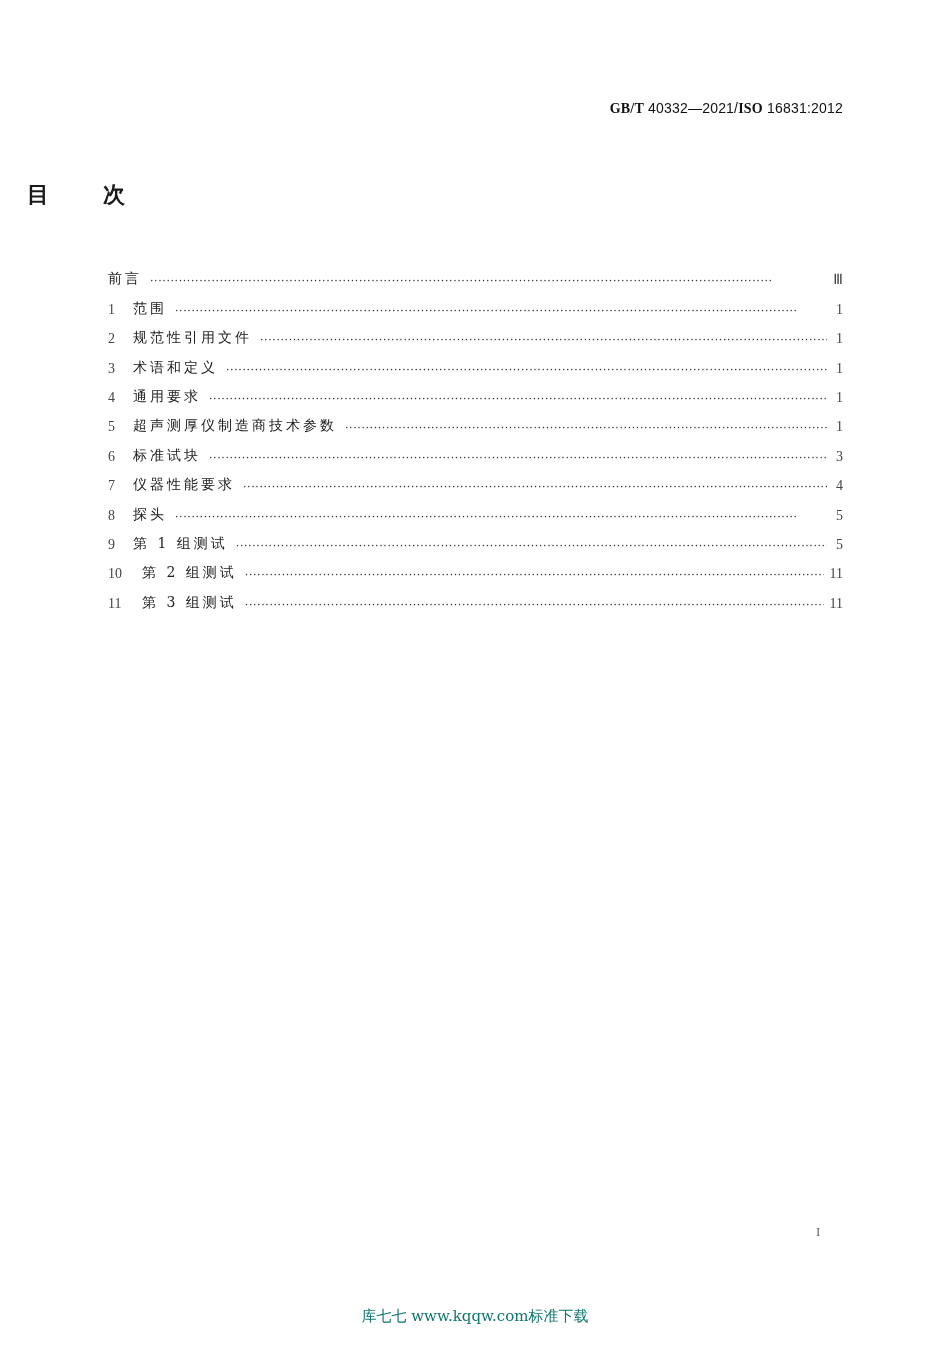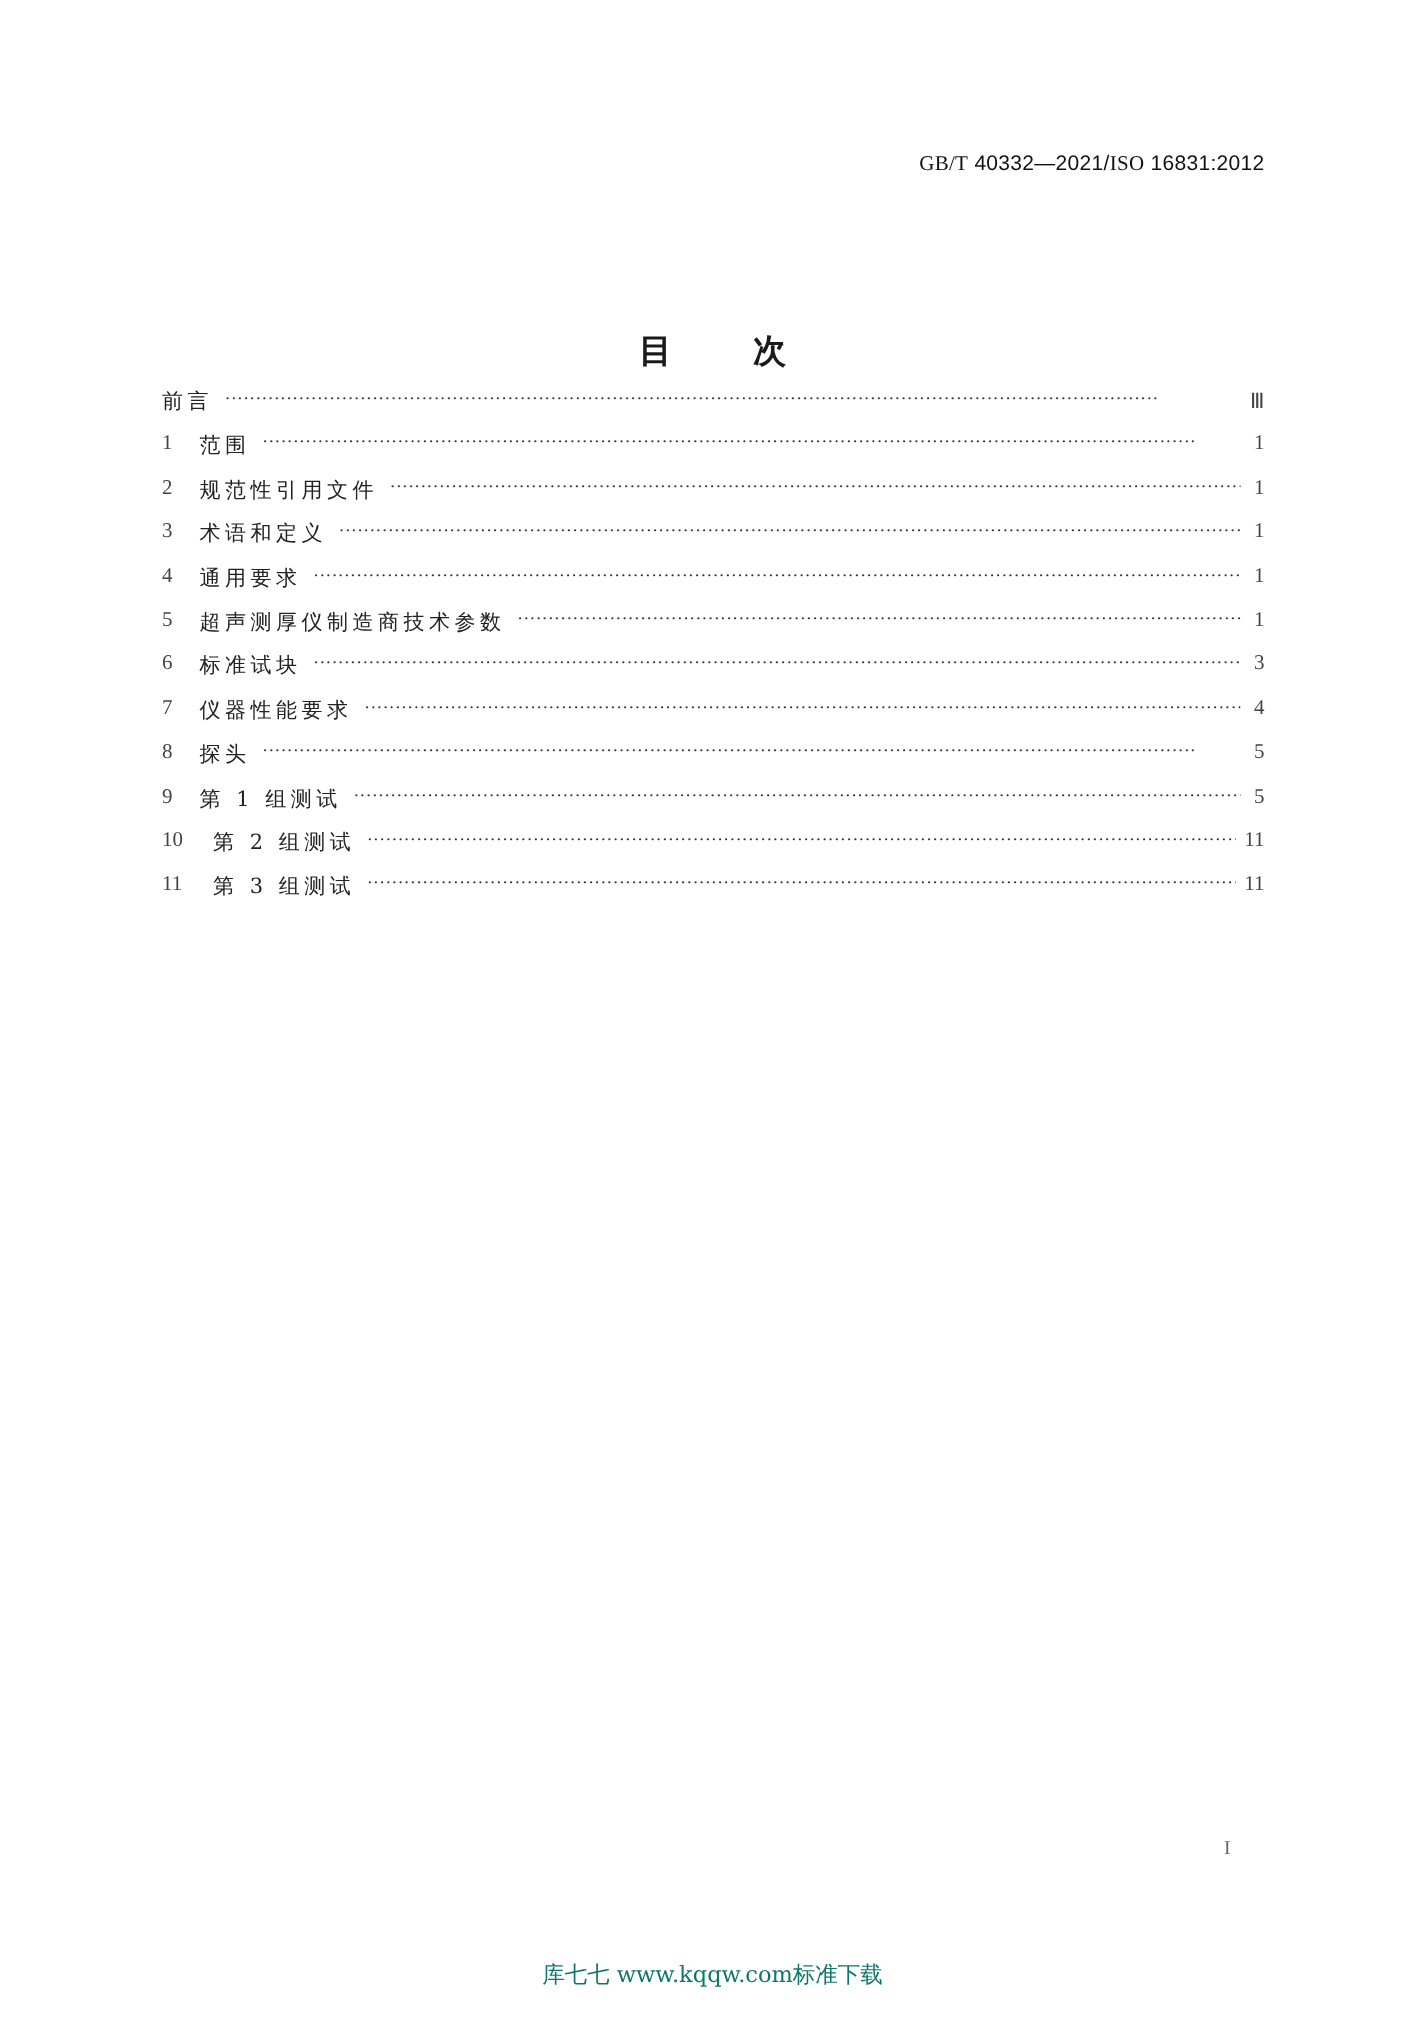--- a/index.html
+++ b/index.html
@@ -6,32 +6,32 @@
     body {
       width: 950px; height: 1345px; position: relative; overflow: hidden;
       font-family: "DejaVu Serif", "Liberation Serif", serif;
       color: #1a1a1a;
     }
     .header-code {
       position: absolute; top: 100px; right: 107px;
       font-size: 14px; color: #111; letter-spacing: 0.2px;
       font-family: "Liberation Sans", "DejaVu Sans", sans-serif;
     }
-    .header-code .bold { font-weight: normal; font-family: "Liberation Serif", "DejaVu Serif", serif; }
+    .header-code .bold { font-weight: bold; font-family: "Liberation Serif", "DejaVu Serif", serif; }
     .title {
       position: absolute; top: 180px; left: 0; width: 950px;
-      text-align: center; font-size: 22px; font-weight: bold;
-      font-family: "DejaVu Sans", sans-serif; letter-spacing: 0; margin-top: 39px;
+      text-align: left; font-size: 22px; font-weight: bold;
+      font-family: "DejaVu Sans", sans-serif; letter-spacing: 0;
     }
     .title span { display: inline-block; margin: 0 27px; }
     .toc {
       position: absolute; top: 259px; left: 108px; width: 735px;
     }
     .toc-row {
-      display: flex; align-items: flex-start; height: 29.4px;
+      display: flex; align-items: flex-end; height: 29.4px;
       font-size: 14px; color: #222;
     }
     .toc-num { display: inline-block; color: #444; font-family: "Liberation Serif", serif; }
     .toc-num.w1 { width: 25px; }
     .toc-num.w2 { width: 34px; }
     .toc-label { letter-spacing: 3px; white-space: nowrap; }
     .toc-leader {
       flex: 1; margin: 0 6px 0 8px; overflow: hidden; white-space: nowrap;
       color: #333; font-size: 11px; letter-spacing: 0.6px;
     }

